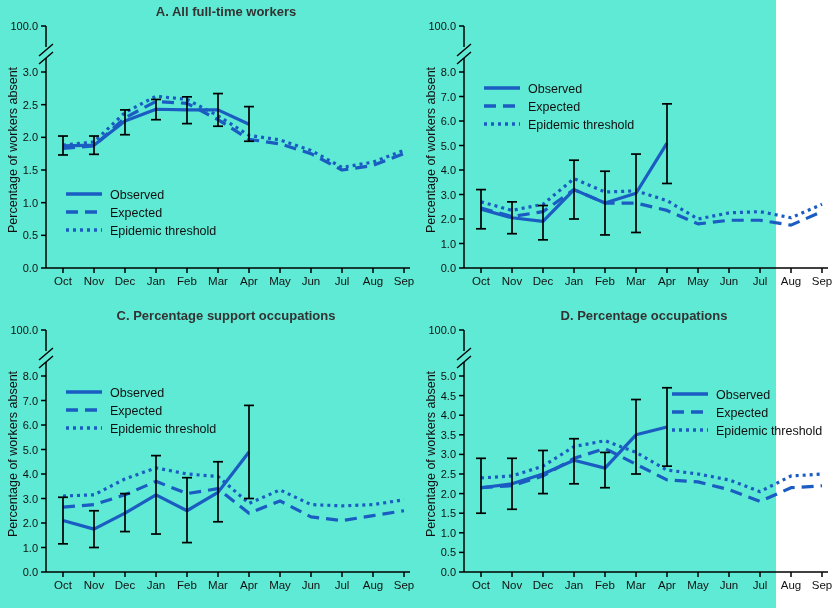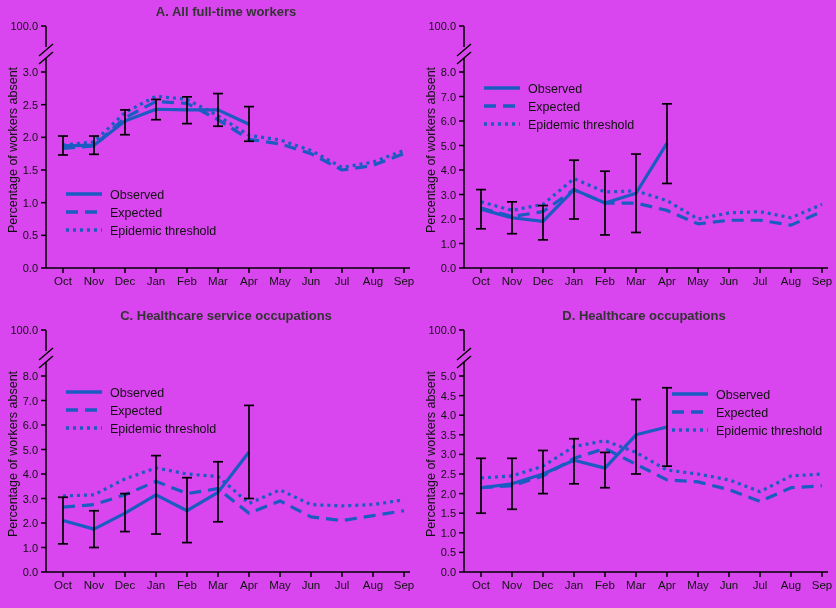--- a/index.html
+++ b/index.html
@@ -1,16 +1,16 @@
 <!DOCTYPE html>
 <html><head>
 <meta charset="utf-8">
 <style>
   html,body{margin:0;padding:0;background:#ffffff;font-family:"Liberation Sans",sans-serif;}
-  .figure{width:836px;height:608px;display:grid;grid-template-columns:418px 418px;grid-template-rows:304px 304px;background:#d946ef;}
+  .figure{width:776px;height:608px;display:grid;grid-template-columns:418px 418px;grid-template-rows:304px 304px;background:#5eead4;}
   .panel{position:relative;width:418px;height:304px;}
   .panel .title{position:absolute;top:4px;left:42px;width:368px;margin:0;text-align:center;
     font-size:13px;font-weight:600;color:#333;white-space:nowrap;}
   .panel .ylab{position:absolute;left:6px;top:233px;transform:rotate(-90deg);transform-origin:0 0;
     white-space:nowrap;font-size:12.5px;color:#111;}
   .panel svg{position:absolute;left:0;top:0;}
   svg text{font-family:"Liberation Sans",sans-serif;fill:#111;}
 </style>
 </head>
 <body>
@@ -175,21 +175,21 @@
         <line x1="244" y1="103.85" x2="254" y2="103.85" stroke="#000000" stroke-width="1.7"></line>
         <line x1="66" y1="88" x2="102" y2="88" stroke="#1a5cc2" stroke-width="3.6"></line>
         <text x="110" y="92.5" font-size="12.5" text-anchor="start">Observed</text>
         <line x1="66" y1="106" x2="102" y2="106" stroke="#1a5cc2" stroke-width="3.6" stroke-dasharray="12 7"></line>
         <text x="110" y="110.5" font-size="12.5" text-anchor="start">Expected</text>
         <line x1="66" y1="124" x2="102" y2="124" stroke="#1a5cc2" stroke-width="3.6" stroke-dasharray="3 4"></line>
         <text x="110" y="128.5" font-size="12.5" text-anchor="start">Epidemic threshold</text>
       </svg>
   </section>
   <section class="panel">
-    <h3 class="title">C. Healthcare service occupations</h3>
+    <h3 class="title">C. Percentage support occupations</h3>
     <div class="ylab">Percentage of workers absent</div>
     <svg width="418" height="304">
         <line x1="46" y1="26" x2="46" y2="47" stroke="#000000" stroke-width="1.5"></line>
         <line x1="46" y1="58" x2="46" y2="268" stroke="#000000" stroke-width="1.5"></line>
         <line x1="39" y1="56" x2="53" y2="44" stroke="#000000" stroke-width="1.4"></line>
         <line x1="39" y1="64" x2="53" y2="52" stroke="#000000" stroke-width="1.4"></line>
         <line x1="41" y1="26" x2="46" y2="26" stroke="#000000" stroke-width="1.5"></line>
         <text x="38" y="30" font-size="11" text-anchor="end">100.0</text>
         <line x1="41" y1="268" x2="46" y2="268" stroke="#000000" stroke-width="1.5"></line>
         <text x="38" y="272" font-size="11" text-anchor="end">0.0</text>
@@ -260,21 +260,21 @@
         <line x1="244" y1="101.4" x2="254" y2="101.4" stroke="#000000" stroke-width="1.7"></line>
         <line x1="66" y1="88" x2="102" y2="88" stroke="#1a5cc2" stroke-width="3.6"></line>
         <text x="110" y="92.5" font-size="12.5" text-anchor="start">Observed</text>
         <line x1="66" y1="106" x2="102" y2="106" stroke="#1a5cc2" stroke-width="3.6" stroke-dasharray="12 7"></line>
         <text x="110" y="110.5" font-size="12.5" text-anchor="start">Expected</text>
         <line x1="66" y1="124" x2="102" y2="124" stroke="#1a5cc2" stroke-width="3.6" stroke-dasharray="3 4"></line>
         <text x="110" y="128.5" font-size="12.5" text-anchor="start">Epidemic threshold</text>
       </svg>
   </section>
   <section class="panel">
-    <h3 class="title">D. Healthcare occupations</h3>
+    <h3 class="title">D. Percentage occupations</h3>
     <div class="ylab">Percentage of workers absent</div>
     <svg width="418" height="304">
         <line x1="46" y1="26" x2="46" y2="47" stroke="#000000" stroke-width="1.5"></line>
         <line x1="46" y1="58" x2="46" y2="268" stroke="#000000" stroke-width="1.5"></line>
         <line x1="39" y1="56" x2="53" y2="44" stroke="#000000" stroke-width="1.4"></line>
         <line x1="39" y1="64" x2="53" y2="52" stroke="#000000" stroke-width="1.4"></line>
         <line x1="41" y1="26" x2="46" y2="26" stroke="#000000" stroke-width="1.5"></line>
         <text x="38" y="30" font-size="11" text-anchor="end">100.0</text>
         <line x1="41" y1="268" x2="46" y2="268" stroke="#000000" stroke-width="1.5"></line>
         <text x="38" y="272" font-size="11" text-anchor="end">0.0</text>

